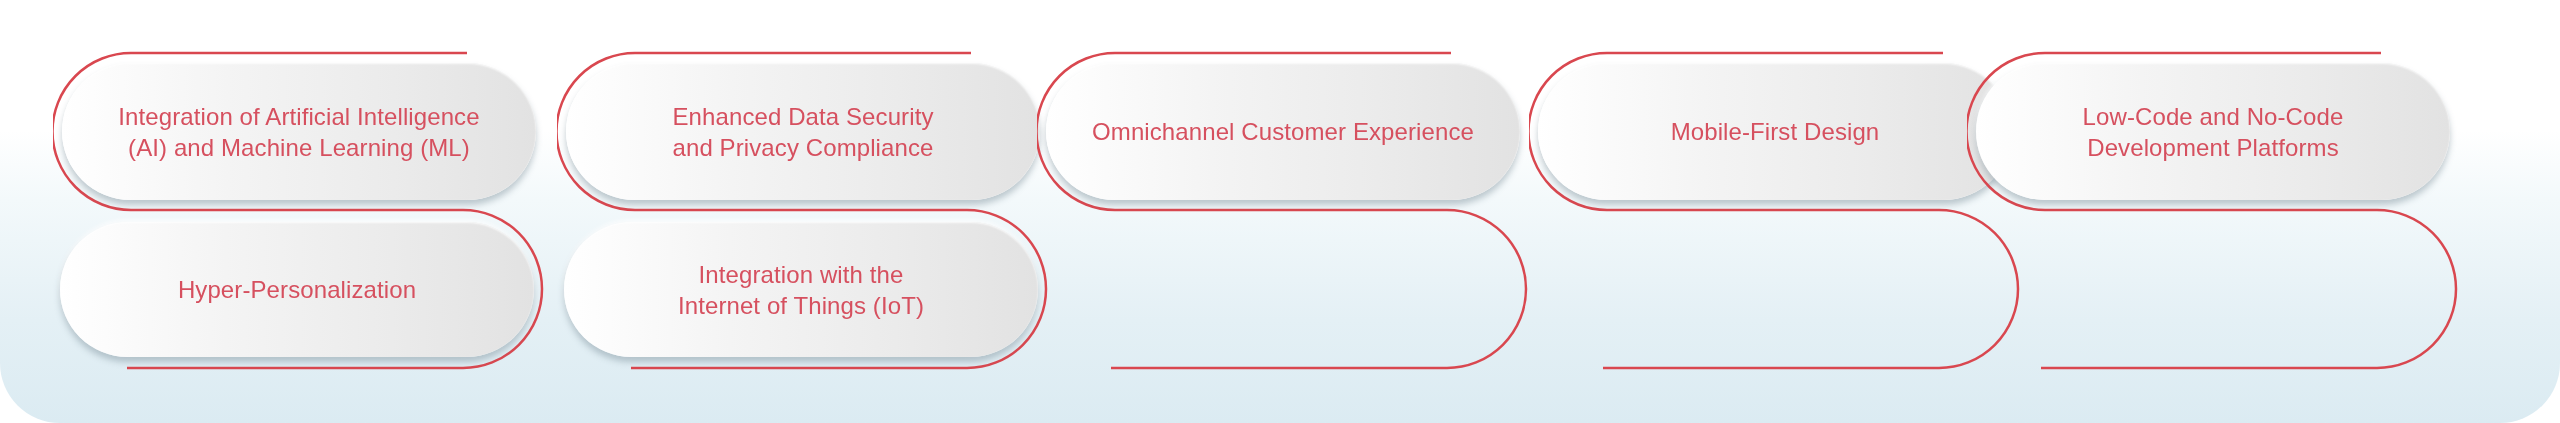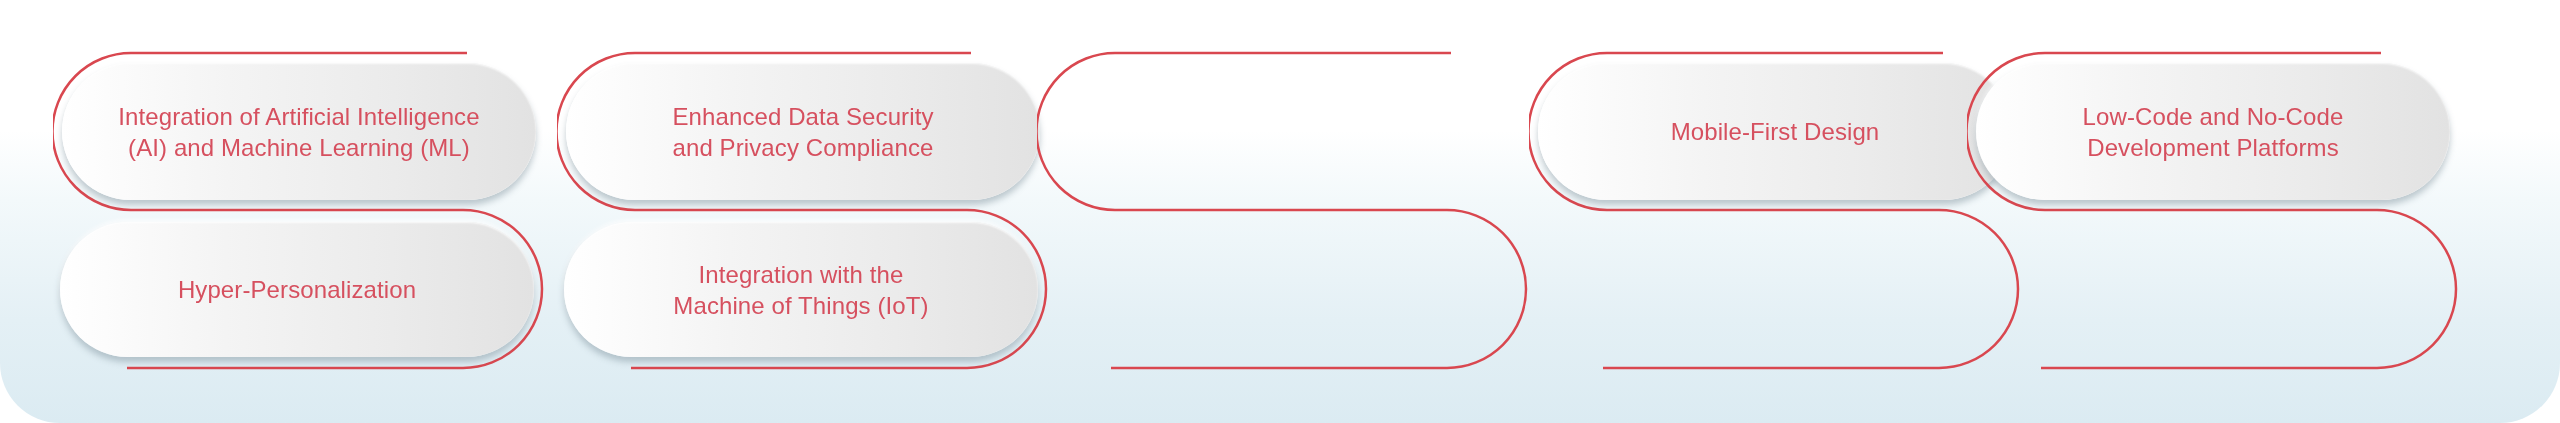--- a/index.html
+++ b/index.html
@@ -45,28 +45,31 @@
 <div class="col" style="left:557px;">
   <svg class="outline" width="491" height="423">
     <path d="M414 53 L78 53 A78.5 78.5 0 0 0 78 210 L410 210 A78.5 78.5 0 0 1 410 368 L74 368" fill="none" stroke="#d9474f" stroke-width="2.5"></path>
   </svg>
   <div class="pill top">
     <span class="label">Enhanced Data Security
 and Privacy Compliance</span>
   </div>
   <div class="pill bottom">
     <span class="label">Integration with the
-Machine of Things (IoT)</span>
+Internet of Things (IoT)</span>
   </div>
 </div>
 
 <div class="col" style="left:1037px;">
   <svg class="outline" width="491" height="423">
     <path d="M414 53 L78 53 A78.5 78.5 0 0 0 78 210 L410 210 A78.5 78.5 0 0 1 410 368 L74 368" fill="none" stroke="#d9474f" stroke-width="2.5"></path>
   </svg>
+  <div class="pill top">
+    <span class="label">Omnichannel Customer Experience</span>
+  </div>
 </div>
 
 <div class="col" style="left:1529px;">
   <svg class="outline" width="491" height="423">
     <path d="M414 53 L78 53 A78.5 78.5 0 0 0 78 210 L410 210 A78.5 78.5 0 0 1 410 368 L74 368" fill="none" stroke="#d9474f" stroke-width="2.5"></path>
   </svg>
   <div class="pill top">
     <span class="label">Mobile-First Design</span>
   </div>
 </div>

